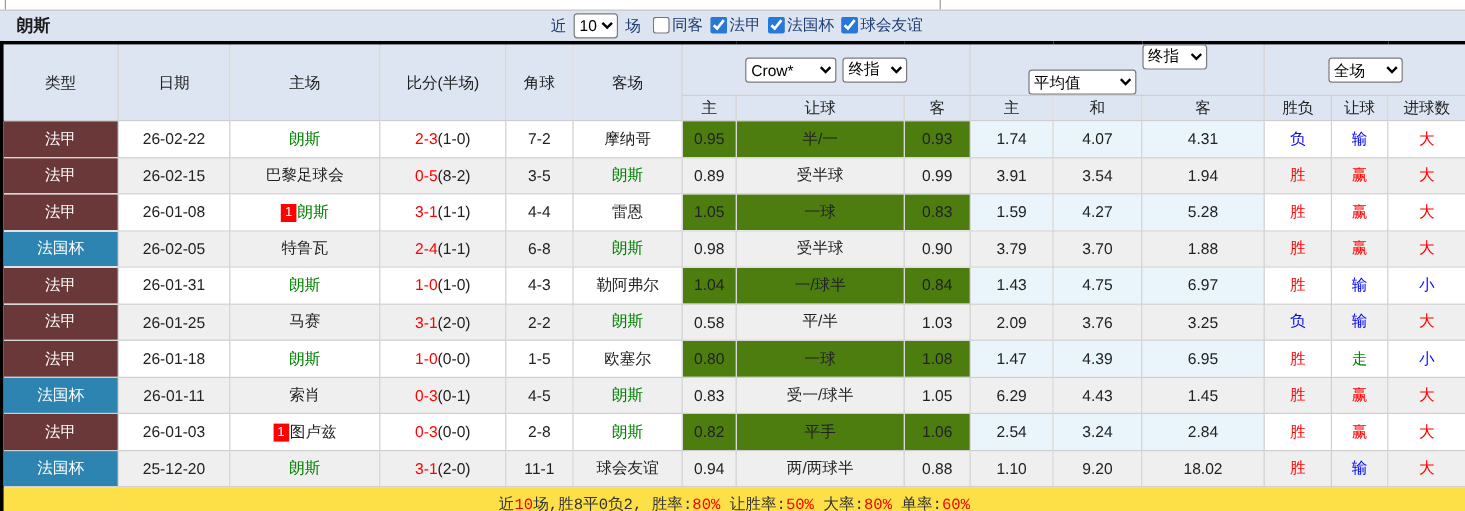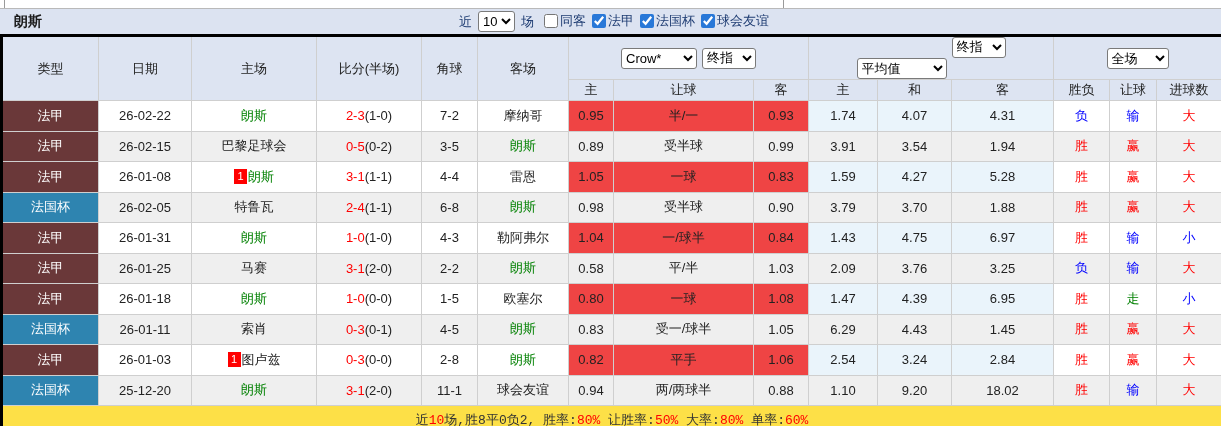--- a/index.html
+++ b/index.html
@@ -31,21 +31,21 @@
   .hdr-select{font-size:13px;height:21px;background:#fff;border:1px solid #7a7a7a;border-radius:3px;}
   .sel-crow{min-width:76px;}
   .sel-final{min-width:54px;font-family:Liberation Mono, monospace;}
   .sel-avg{min-width:90px;margin-top:21px;}
   .sel-scope{min-width:62px;}
   
   tbody tr{height:30.5px;}
   tbody td{font-size:13px;color:#222;background:#fff;}
   tbody tr.alt td{background:#efefef;}
   td.c-league{color:#fff;font-size:13px;}
-  tbody td.cream{background:#ef4444;}
+  tbody td.cream{background:#4d7c0f;}
   tbody td.lblue{background:#eaf4fb;}
   .team-green{color:#008000;}
   .badge{display:inline-block;background:#ff0000;color:#fff;font-size:11px;line-height:15px;
     width:13px;height:15px;text-align:center;vertical-align:1px;margin-right:1px;}
   .ft{color:#ff0000;}
   .ht{color:#222;}
   
   td.summary{height:27px;background:#fde047;font-size:13px;color:#333;text-align:center;font-family:Liberation Mono, monospace;}
   td.summary .red{color:#ff0000;}
   
@@ -167,21 +167,21 @@
     <td class="lblue">4.07</td>
     <td class="lblue">4.31</td>
     <td style="color: rgb(0, 0, 255);">负</td>
     <td style="color: rgb(0, 0, 255);">输</td>
     <td style="color: rgb(255, 0, 0);">大</td>
   </tr>
         <tr class="alt">
     <td class="c-league" style="background: rgb(106, 56, 57);">法甲</td>
     <td class="c-date">26-02-15</td>
     <td class="c-home"><span>巴黎足球会</span></td>
-    <td class="c-score"><span class="ft">0-5</span><span class="ht">(0-2)</span></td>
+    <td class="c-score"><span class="ft">0-5</span><span class="ht">(8-2)</span></td>
     <td>3-5</td>
     <td class="c-away"><span class="team-green">朗斯</span></td>
     <td class="cream">0.89</td>
     <td class="cream">受半球</td>
     <td class="cream">0.99</td>
     <td class="lblue">3.91</td>
     <td class="lblue">3.54</td>
     <td class="lblue">1.94</td>
     <td style="color: rgb(255, 0, 0);">胜</td>
     <td style="color: rgb(255, 0, 0);">赢</td>

